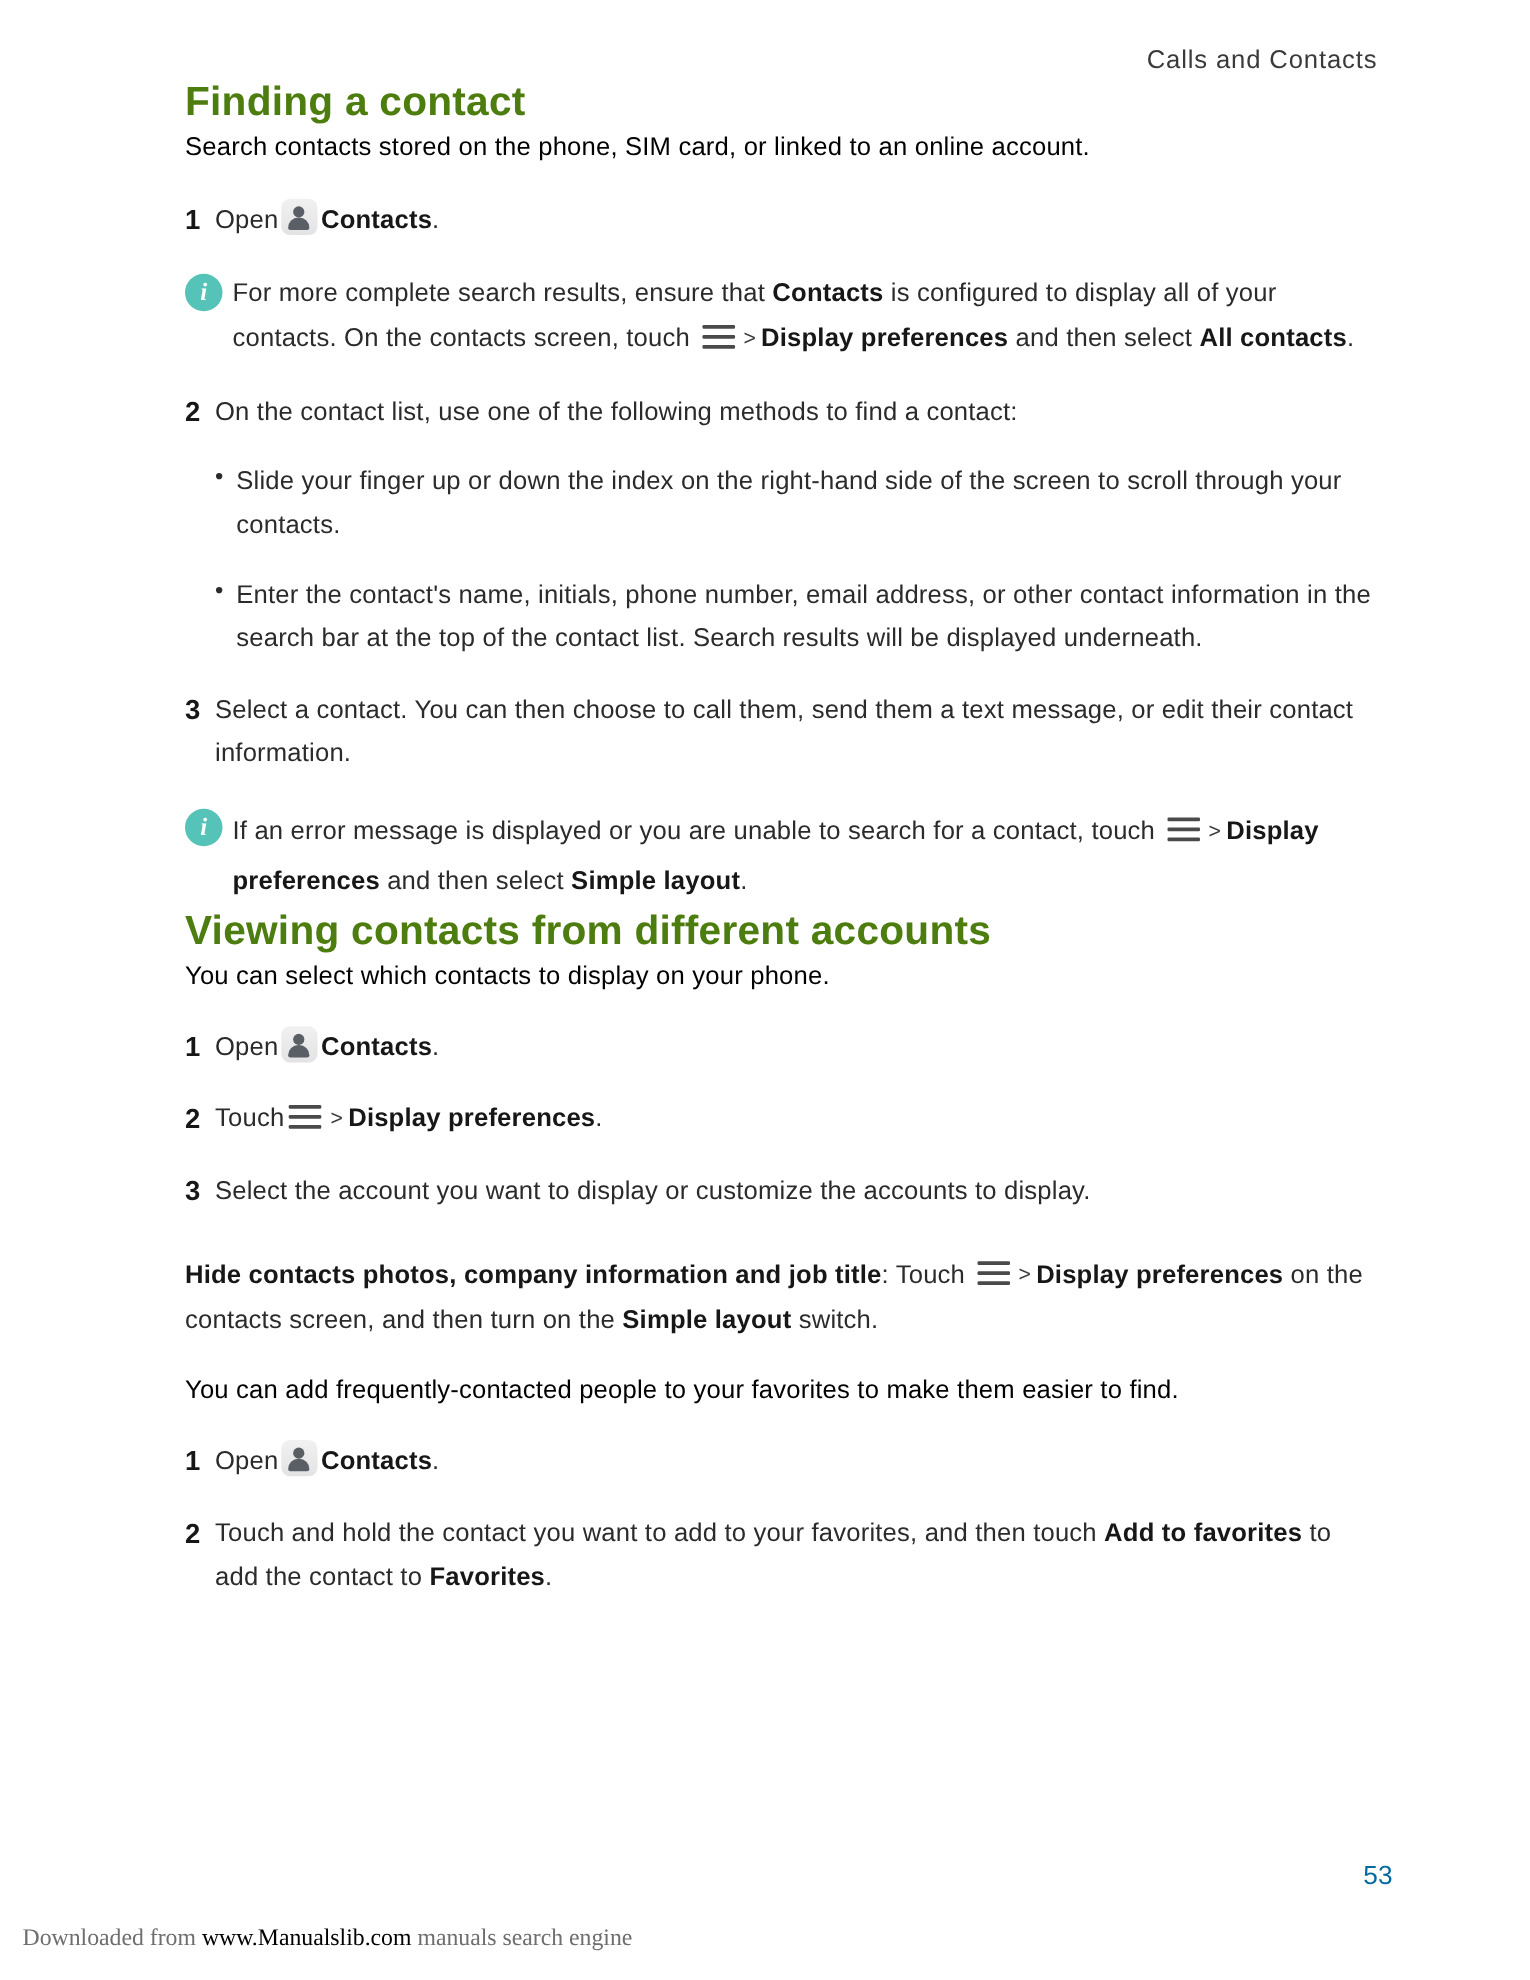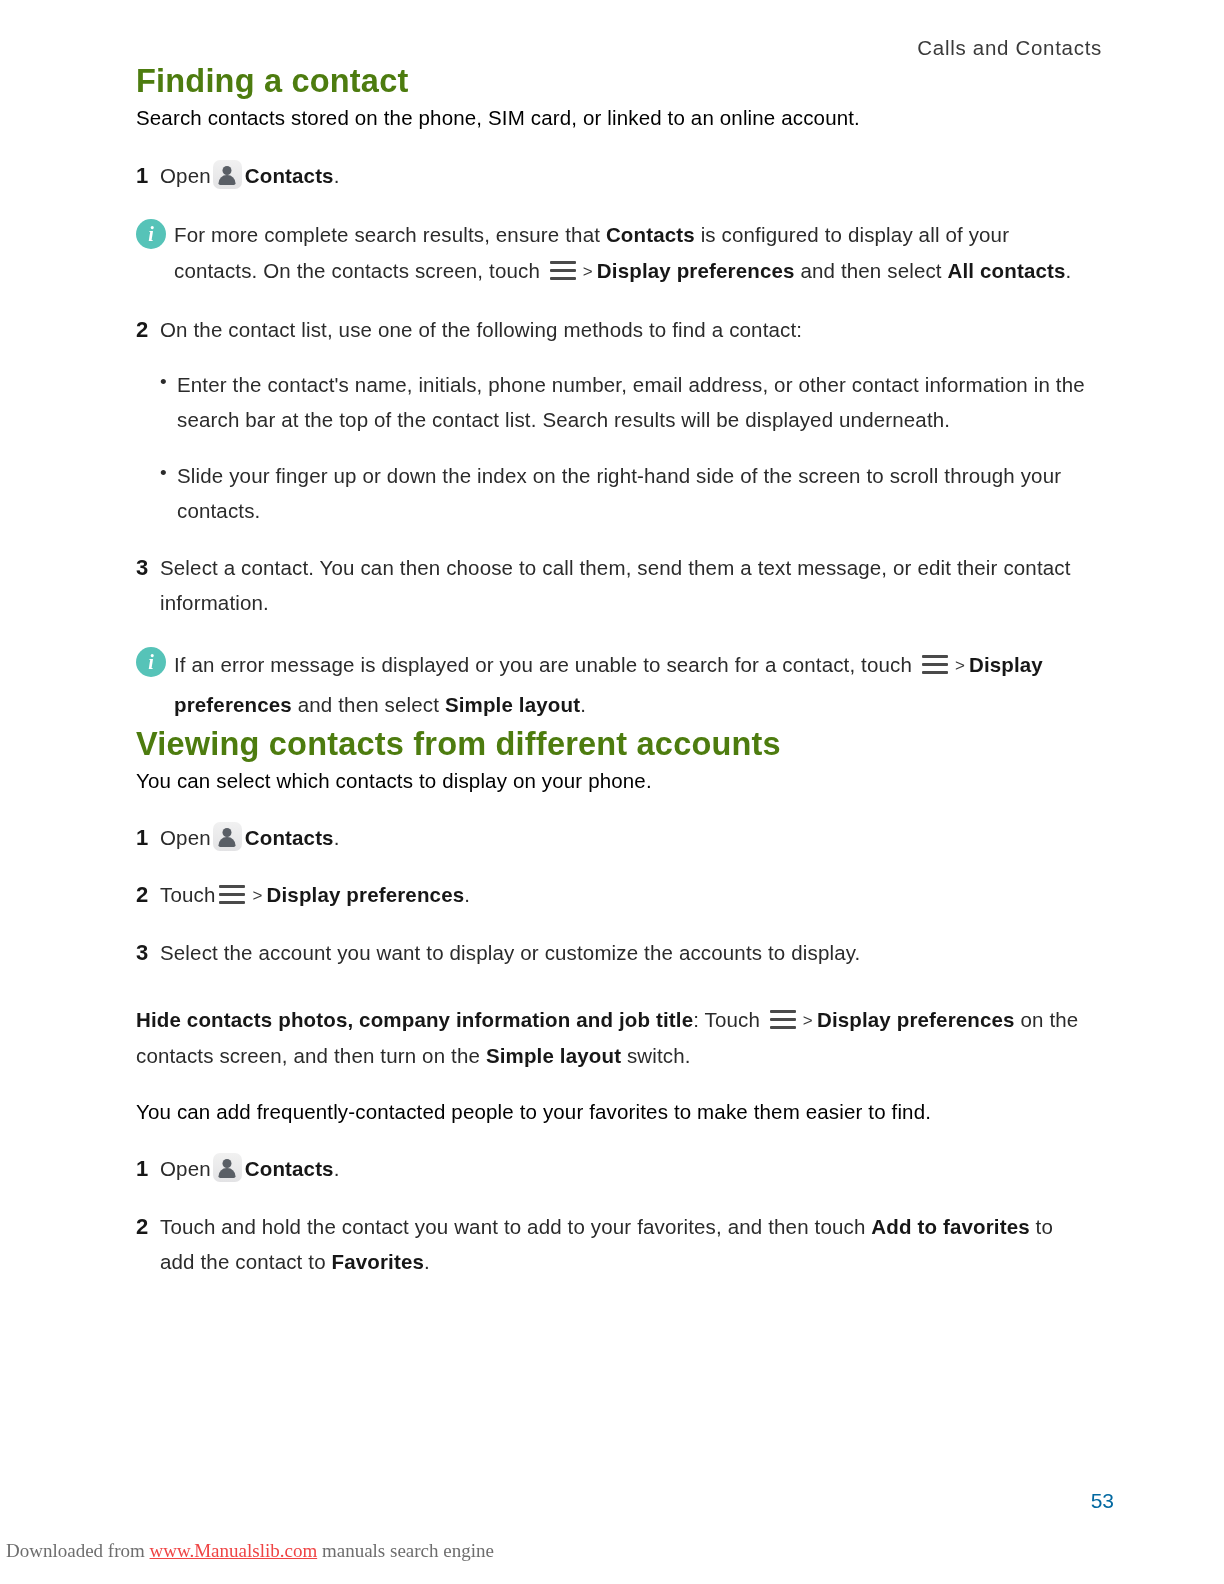--- a/index.html
+++ b/index.html
@@ -12,20 +12,21 @@
     height: 1584px;
     position: relative;
     font-family: "Liberation Sans", sans-serif;
     color: #2b2b2b;
     overflow: hidden;
   }
 
   .page {
     position: absolute;
     inset: 0;
+    margin-left: 12px;
   }
 
   
   .running-header {
     position: absolute;
     top: 36px;
     right: 122px;
     font-size: 20.5px;
     letter-spacing: 0.7px;
     color: #3a3a3a;
@@ -222,22 +223,21 @@
   .watermark {
     position: absolute;
     left: 6px;
     top: 1540px;
     font-family: "Liberation Serif", serif;
     font-size: 19px;
     color: #6e6e6e;
     white-space: nowrap;
   }
   .watermark .url {
-    color: #ef4444;
-    text-decoration: underline;
+    color: #000000;
   }
 </style>
 </head>
 <body>
 
 <div class="page">
 
   <div class="running-header">Calls and Contacts</div>
 
   <div class="content">
@@ -255,22 +255,22 @@
       <span class="info-icon"></span>
       <span>For more complete search results, ensure that </span><b>Contacts</b><span> is configured to display all of your contacts. On the contacts screen, touch </span><span class="menu-icon"><span></span><span></span><span></span></span><span class="chev">&gt;</span><b>Display preferences</b><span> and then select </span><b>All contacts</b><span>.</span>
     </div>
 
     <div class="step">
       <span class="step-num">2</span>
       <span class="step-body">On the contact list, use one of the following methods to find a contact:</span>
     </div>
 
     <ul class="bullets">
+      <li class="bullet">Slide your finger up or down the index on the right-hand side of the screen to scroll through your contacts.</li>
       <li class="bullet">Enter the contact's name, initials, phone number, email address, or other contact information in the search bar at the top of the contact list. Search results will be displayed underneath.</li>
-      <li class="bullet">Slide your finger up or down the index on the right-hand side of the screen to scroll through your contacts.</li>
     </ul>
 
     <div class="step">
       <span class="step-num">3</span>
       <span class="step-body">Select a contact. You can then choose to call them, send them a text message, or edit their contact information.</span>
     </div>
 
     <div class="note note-tight">
       <span class="info-icon"></span>
       <span>If an error message is displayed or you are unable to search for a contact, touch </span><span class="menu-icon"><span></span><span></span><span></span></span><span class="chev">&gt;</span><b>Display preferences</b><span> and then select </span><b>Simple layout</b><span>.</span>

